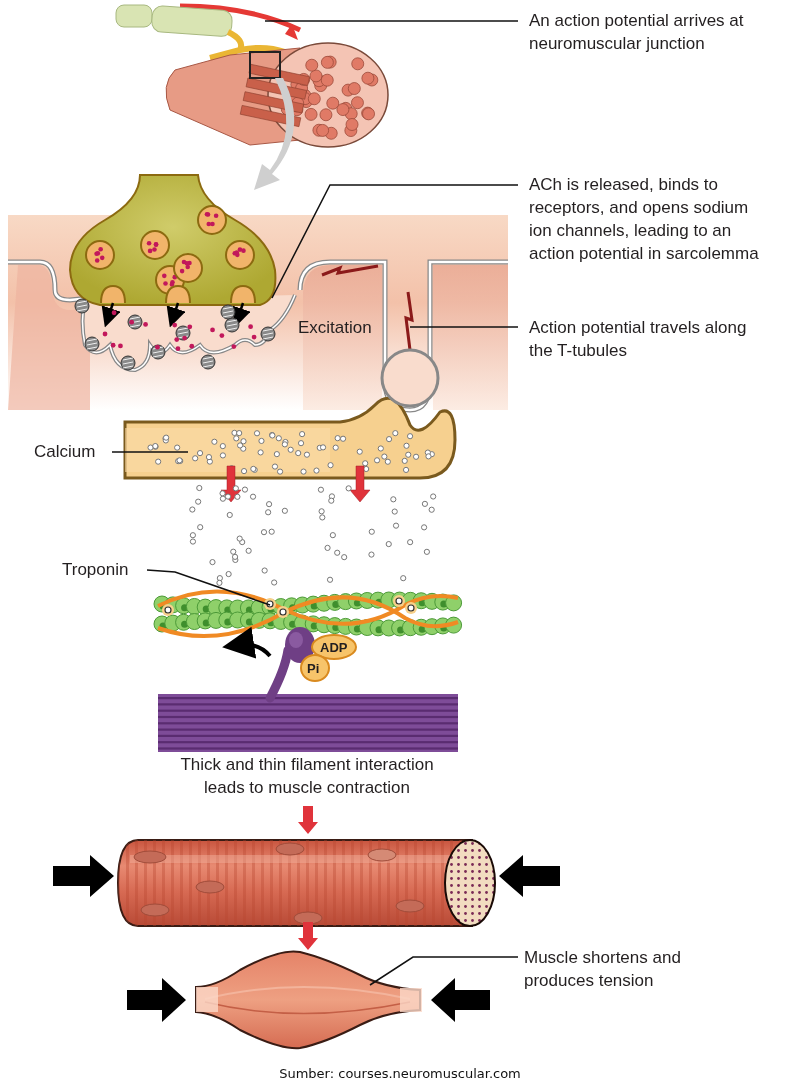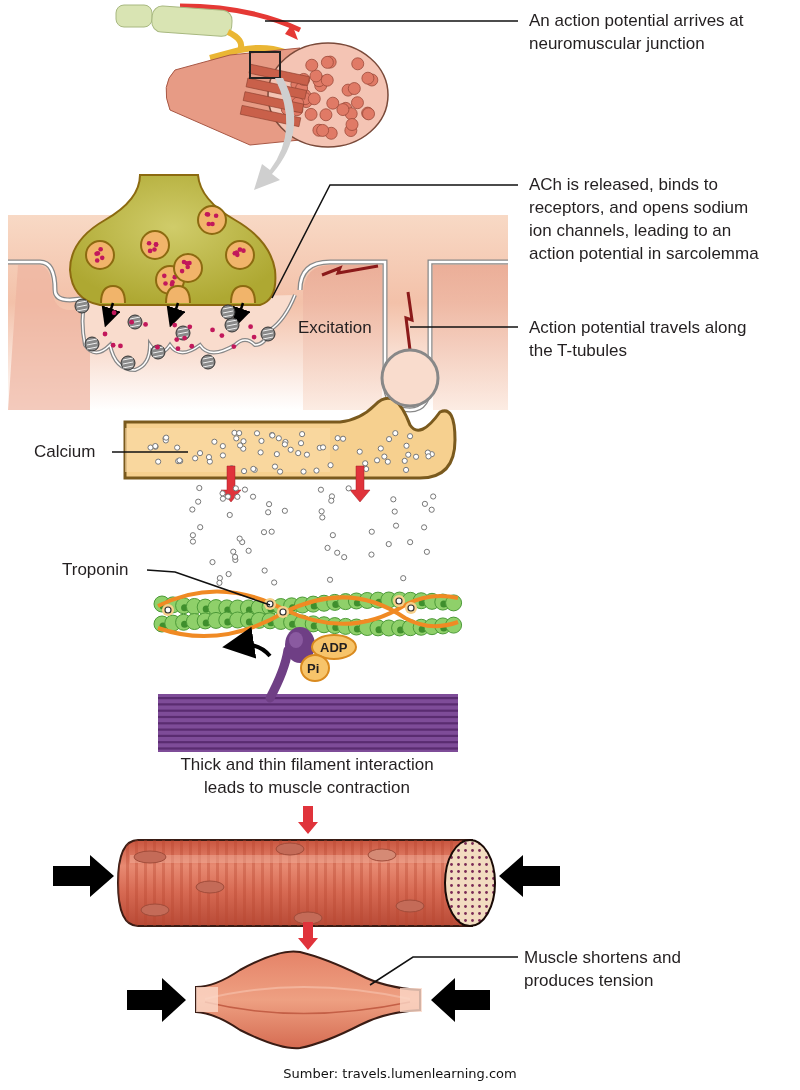--- a/index.html
+++ b/index.html
@@ -552,13 +552,13 @@
   <text class="lbl" x="529" y="333">Action potential travels along</text>
   <text class="lbl" x="529" y="356">the T-tubules</text>
 
   <text class="lbl" x="34" y="457">Calcium</text>
   <text class="lbl" x="62" y="575">Troponin</text>
 
   <text class="lbl" x="524" y="963">Muscle shortens and</text>
   <text class="lbl" x="524" y="986">produces tension</text>
 </svg>
 
-<div class="source">Sumber: travels.lumenlearning.com</div>
+<div class="source">Sumber: courses.neuromuscular.com</div>
 
 </body></html>

